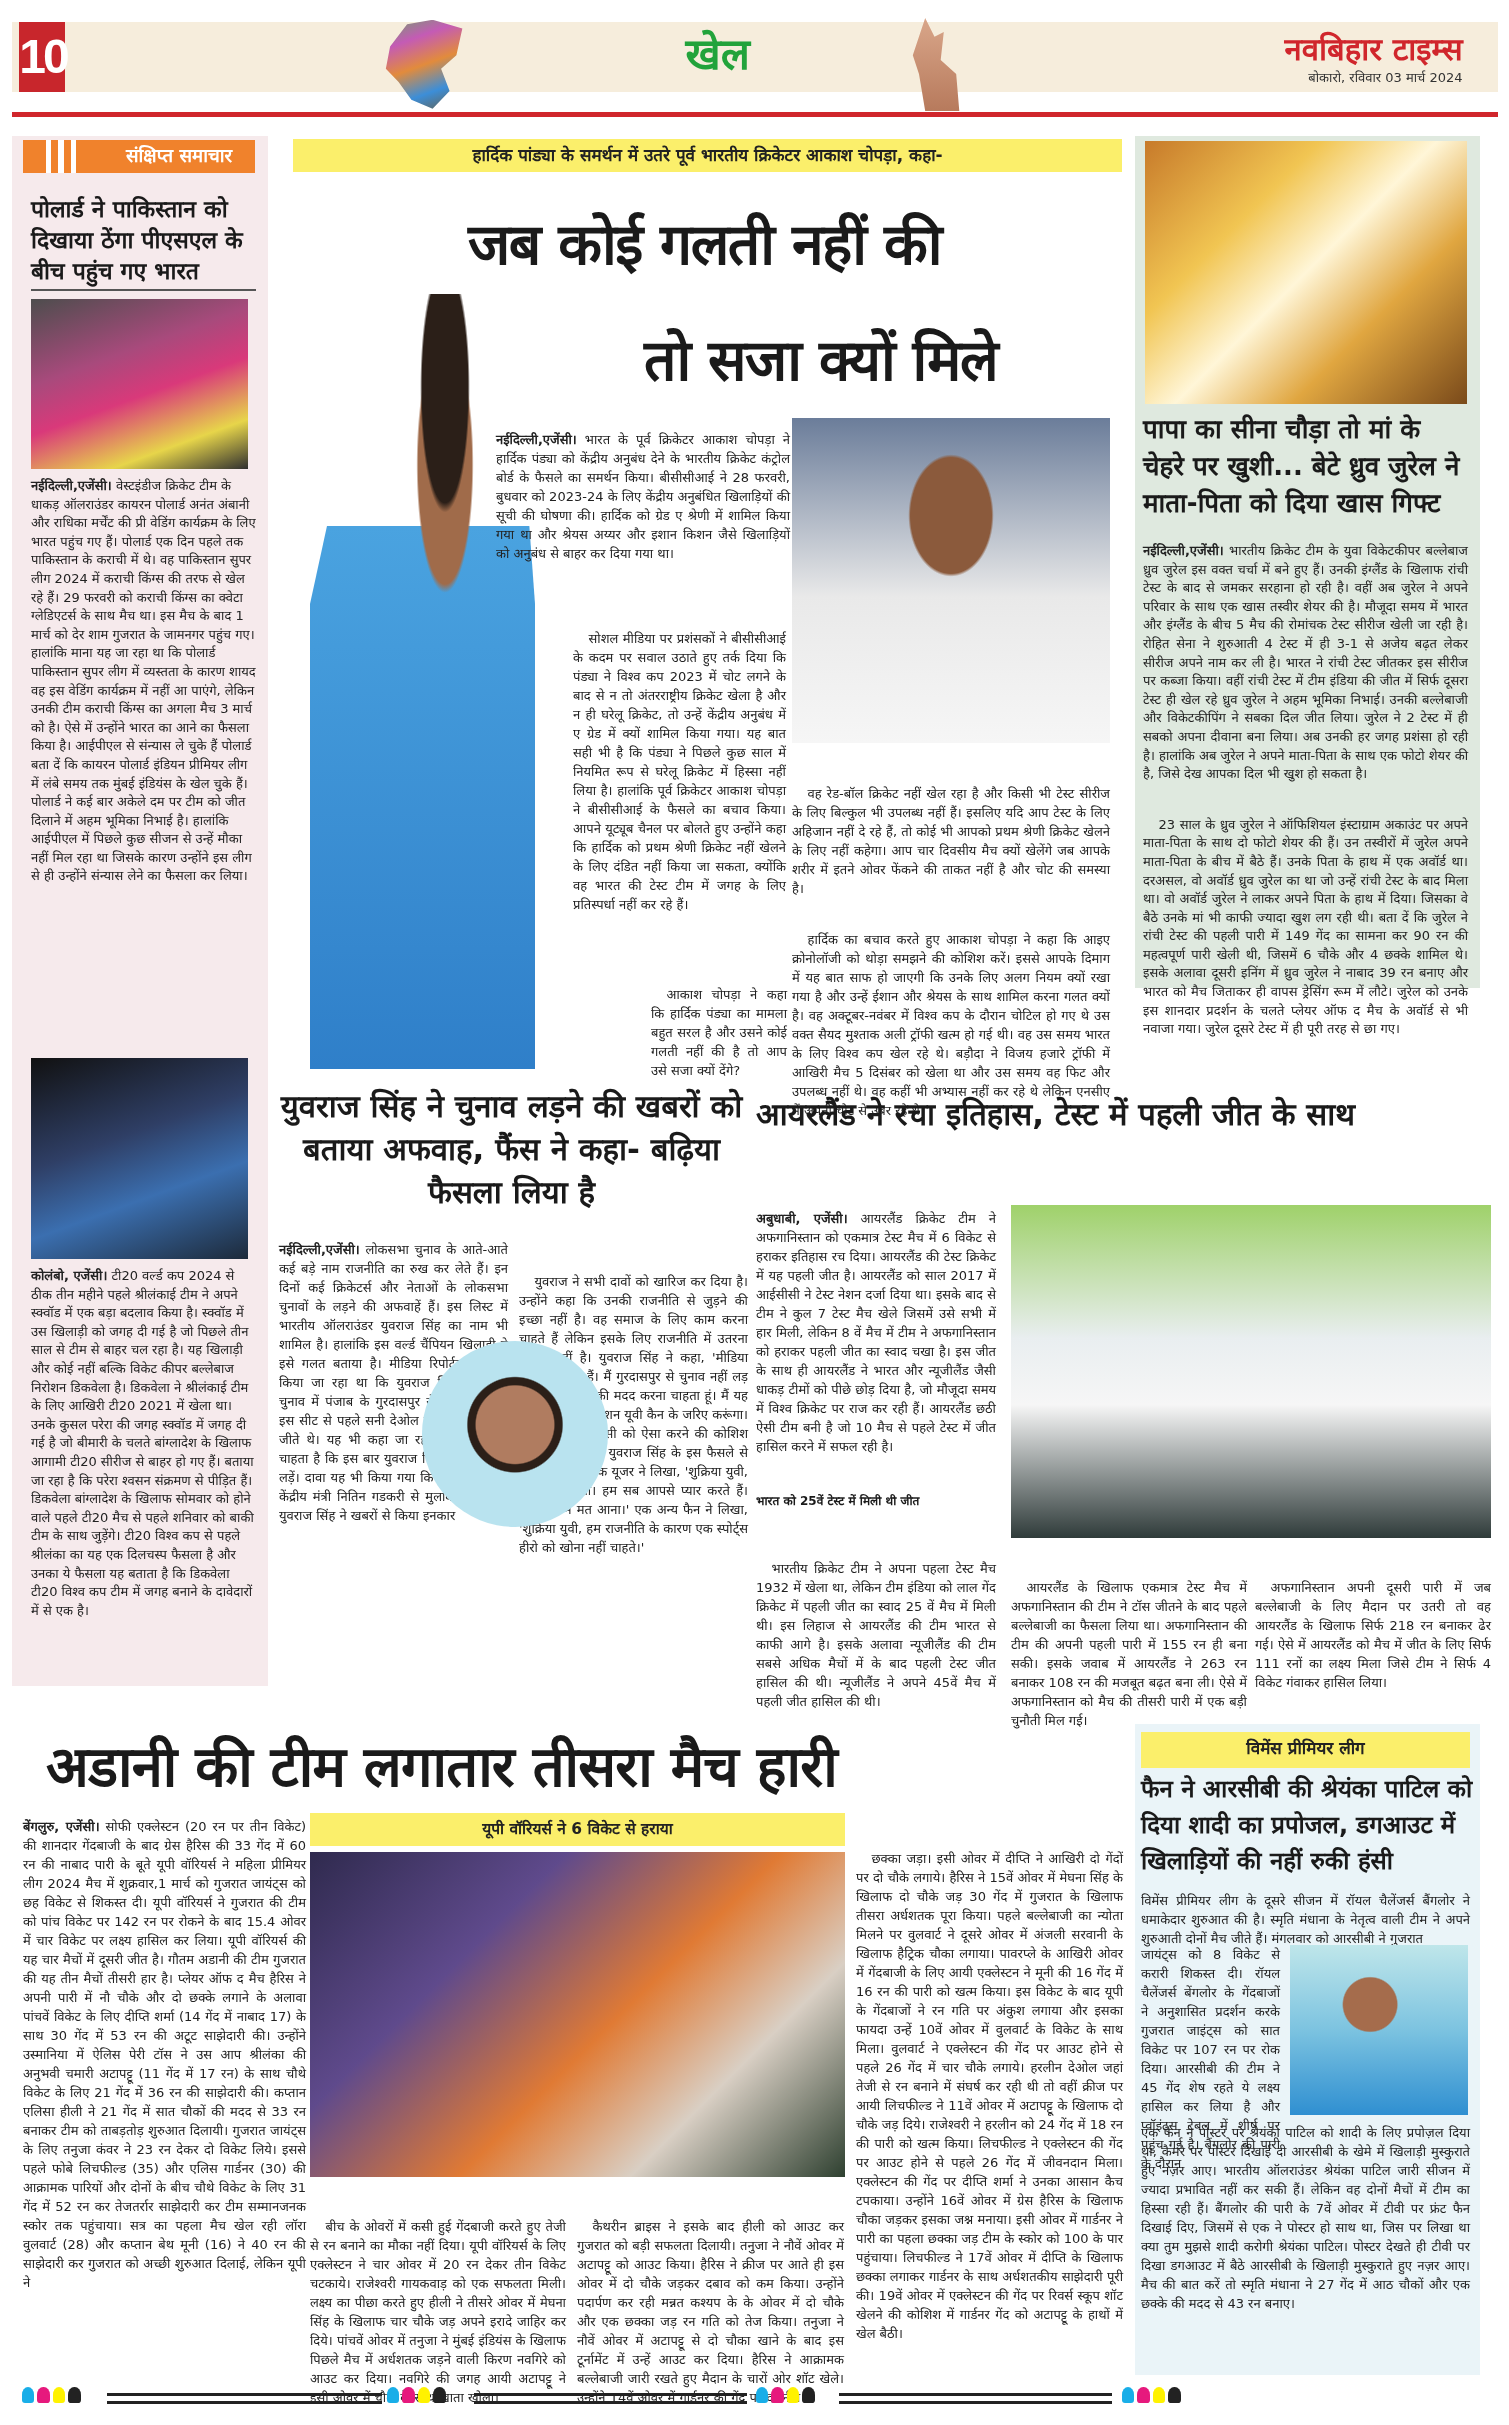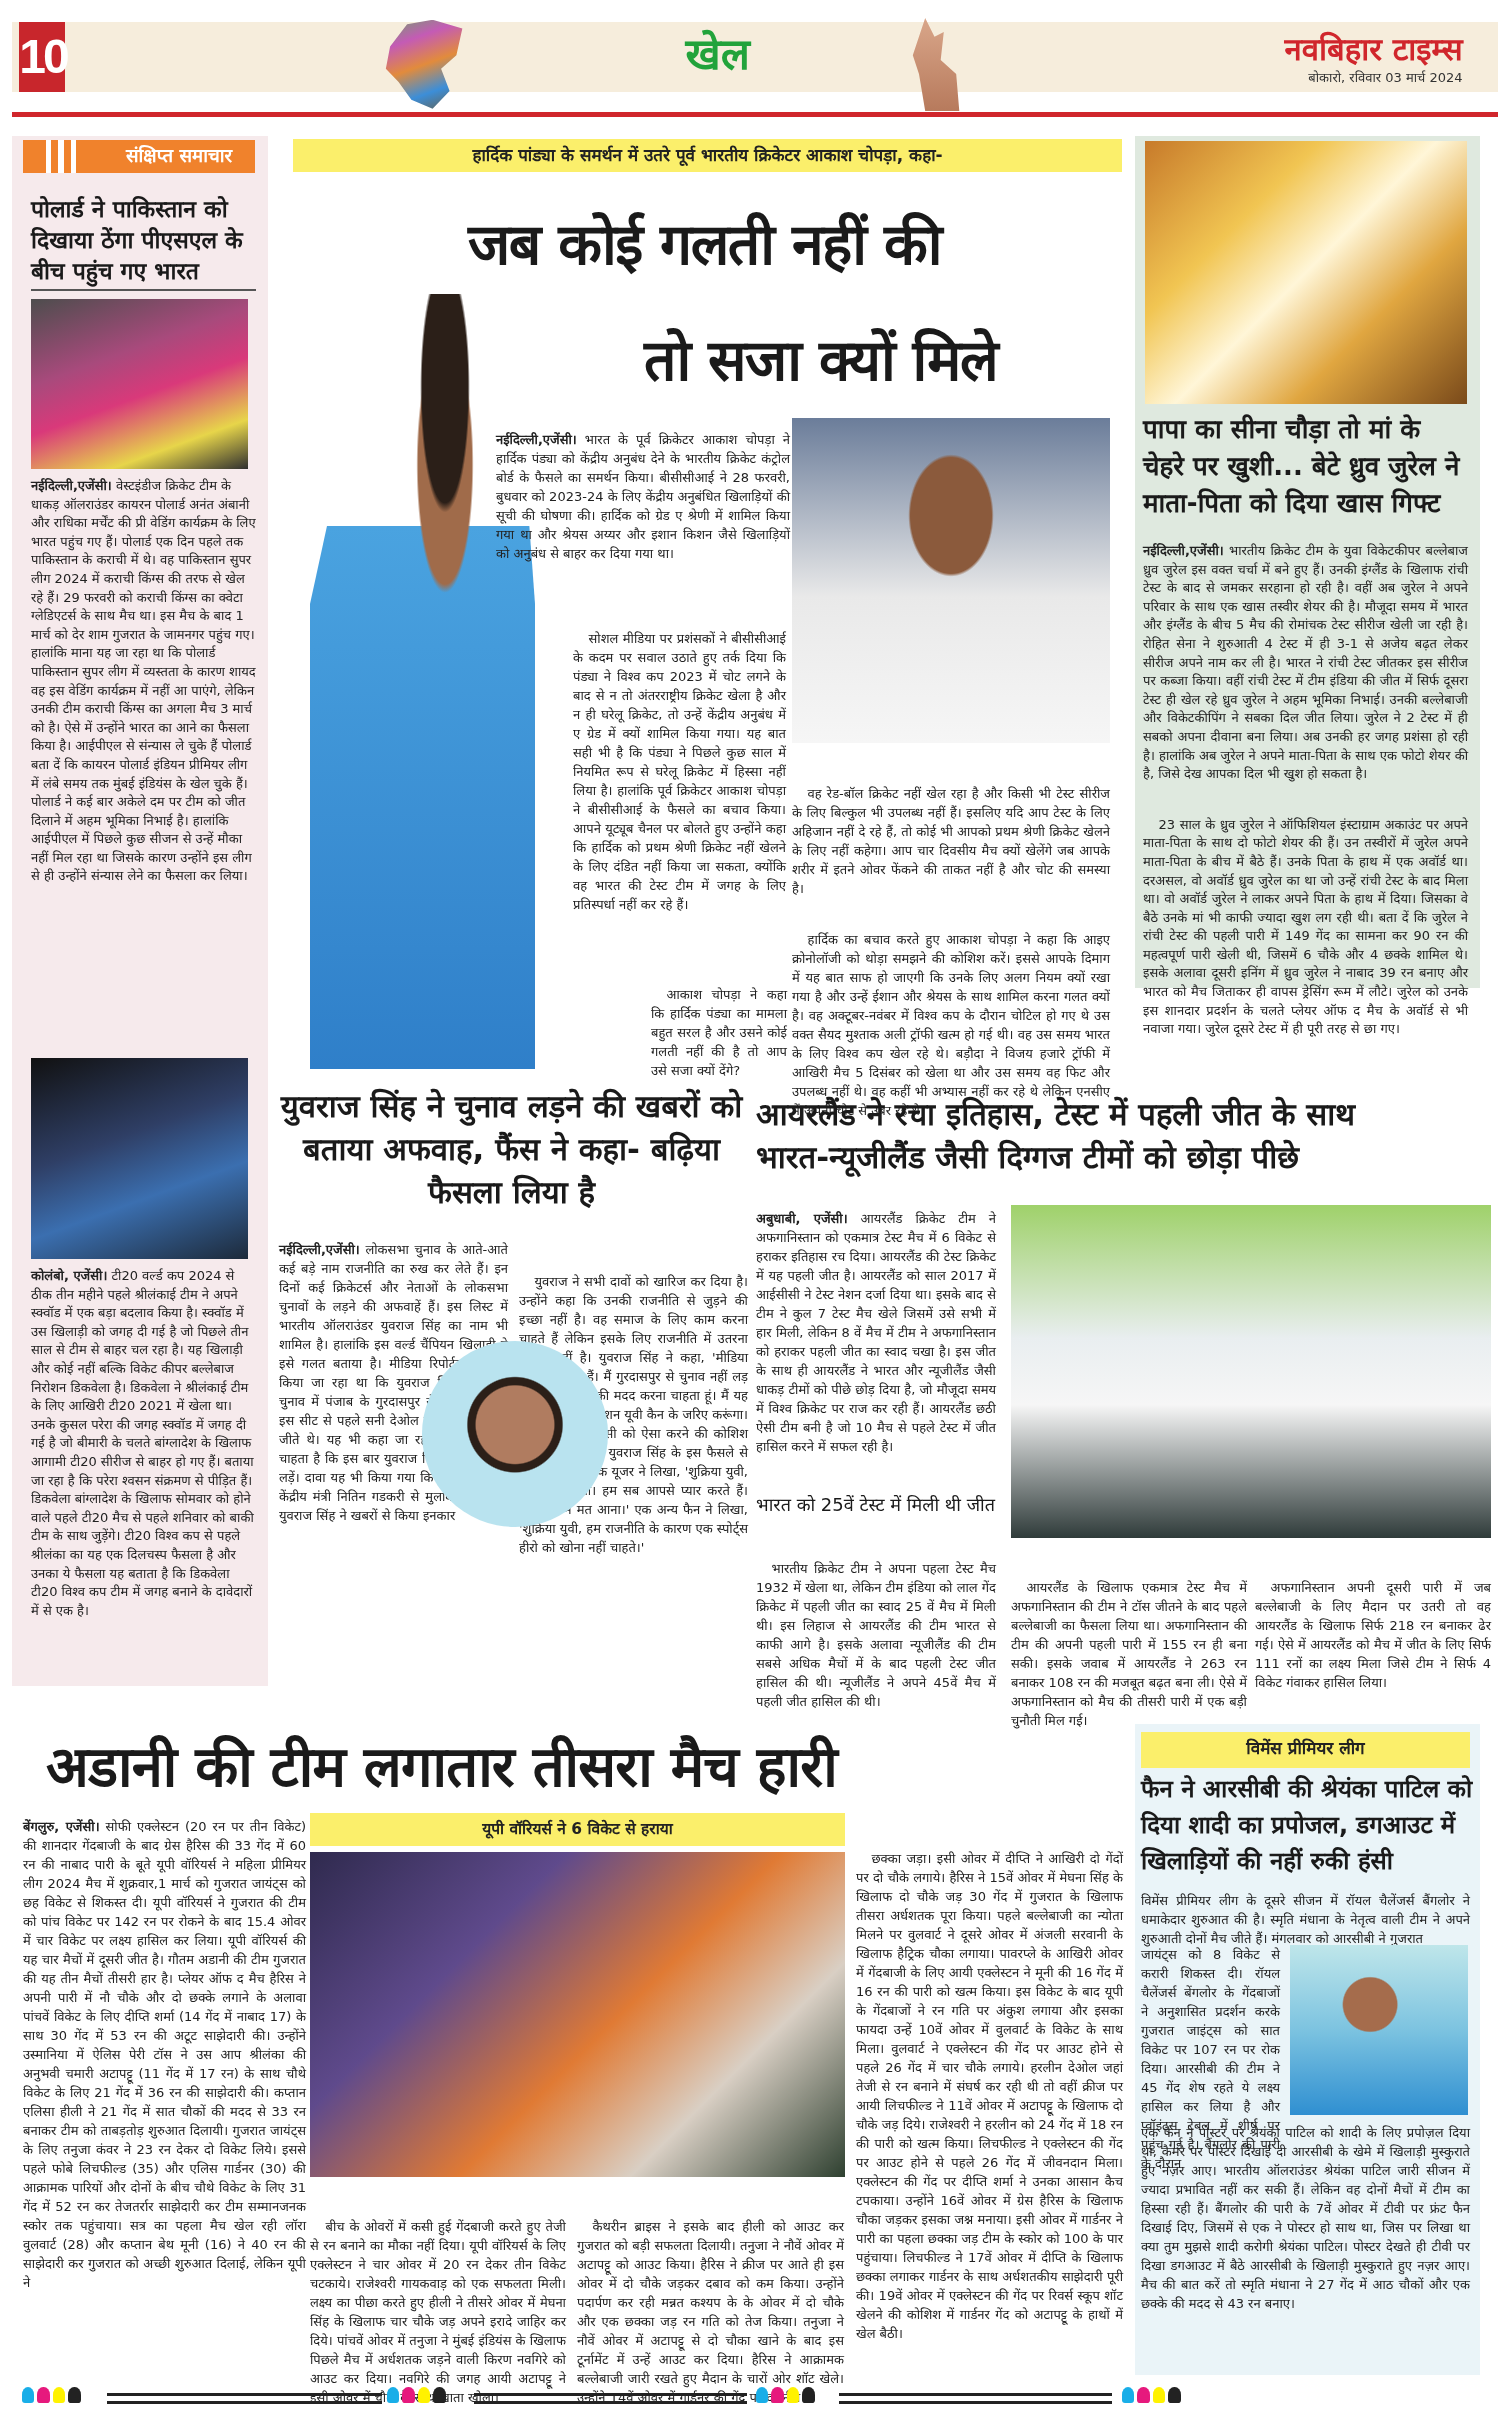--- a/index.html
+++ b/index.html
@@ -69,21 +69,21 @@
   
   .yuvi-hl { left: 279px; top: 1085px; width: 465px; text-align: center; font-size: 31px; line-height: 43px; }
   .yuvi-text1 { left: 279px; top: 1240px; width: 229px; }
   .yuvi-text2 { left: 519px; top: 1240px; width: 229px; }
   .yuvi-photo { left: 422px; top: 1341px; width: 186px; height: 186px; border-radius: 50%;
        background: radial-gradient(circle at 50% 45%, #b07c60 0 28%, #2b1f18 29% 34%, #b9e3ef 35%); }
 
   
   .ire-hl { left: 756px; top: 1093px; width: 732px; text-align: left; font-size: 31px; line-height: 43px; }
   .ire-text1 { left: 756px; top: 1209px; width: 240px; }
-  .ire-sub { left: 756px; top: 1492px; width: 240px; font-size: 18px; font-weight: normal; }
+  .ire-sub { left: 756px; top: 1492px; width: 240px; font-size: 12px; font-weight: bold; }
   .ire-text2 { left: 756px; top: 1527px; width: 240px; }
   .ire-photo { left: 1011px; top: 1205px; width: 480px; height: 333px;
        background: linear-gradient(180deg,#9fd16a 0%,#e9eef0 40%,#f6f6f6 60%,#2f3b3a 100%); }
   .ire-text3 { left: 1011px; top: 1546px; width: 236px; }
   .ire-text4 { left: 1255px; top: 1546px; width: 236px; }
 
   
   .adani-hl { left: 46px; top: 1728px; width: 1069px; font-size: 56px; line-height: 77px; letter-spacing: -0.8px; }
   .up-bar { left: 310px; top: 1813px; width: 535px; height: 33px; background: #fbef6b; text-align: center;
             font-weight: bold; font-size: 15.5px; line-height: 33px; }
@@ -178,21 +178,20 @@
   <span class="dl">नईदिल्ली,एजेंसी।</span>
   <span>लोकसभा चुनाव के आते-आते कई बड़े नाम राजनीति का रुख कर लेते हैं। इन दिनों कई क्रिकेटर्स और नेताओं के लोकसभा चुनावों के लड़ने की अफवाहें हैं। इस लिस्ट में भारतीय ऑलराउंडर युवराज सिंह का नाम भी शामिल है। हालांकि इस वर्ल्ड चैंपियन खिलाड़ी ने इसे गलत बताया है। मीडिया रिपोर्ट्स में दावा किया जा रहा था कि युवराज सिंह लोकसभा चुनाव में पंजाब के गुरदासपुर से लड़ने वाले हैं। इस सीट से पहले सनी देओल चुनाव लड़े थे और जीते थे। यह भी कहा जा रहा था कि बीजेपी चाहता है कि इस बार युवराज सिंह वहां से चुनाव लड़ें। दावा यह भी किया गया कि युवराज सिंह ने केंद्रीय मंत्री नितिन गडकरी से मुलाकात की थी। युवराज सिंह ने खबरों से किया इनकार</span>
 </div>
 <div class="box body-text yuvi-text2">
   <p>युवराज ने सभी दावों को खारिज कर दिया है। उन्होंने कहा कि उनकी राजनीति से जुड़ने की इच्छा नहीं है। वह समाज के लिए काम करना चाहते हैं लेकिन इसके लिए राजनीति में उतरना जरूरी नहीं है। युवराज सिंह ने कहा, 'मीडिया रिपोर्ट्स गलत हैं। मैं गुरदासपुर से चुनाव नहीं लड़ रहा हूं। मैं लोगों की मदद करना चाहता हूं। मैं यह काम अपनी फाउंडेशन यूवी कैन के जरिए करूंगा। अपने स्तर पर किसी को ऐसा करने की कोशिश करनी होगी।' फैंस युवराज सिंह के इस फैसले से काफी खुश हैं। एक यूजर ने लिखा, 'शुक्रिया युवी, शानदार फैसला। हम सब आपसे प्यार करते हैं। राजनीति में मत आना।' एक अन्य फैन ने लिखा, 'शुक्रिया युवी, हम राजनीति के कारण एक स्पोर्ट्स हीरो को खोना नहीं चाहते।'</p>
 </div>
 <div class="photo yuvi-photo"></div>
 
 <div class="box ire-hl hl">
   <div>आयरलैंड ने रचा इतिहास, टेस्ट में पहली जीत के साथ</div>
-  <div>भारत-न्यूजीलैंड जैसी दिग्गज टीमों को छोड़ा पीछे</div>
 </div>
 <div class="box body-text ire-text1">
   <span class="dl">अबुधाबी, एजेंसी।</span>
   <span>आयरलैंड क्रिकेट टीम ने अफगानिस्तान को एकमात्र टेस्ट मैच में 6 विकेट से हराकर इतिहास रच दिया। आयरलैंड की टेस्ट क्रिकेट में यह पहली जीत है। आयरलैंड को साल 2017 में आईसीसी ने टेस्ट नेशन दर्जा दिया था। इसके बाद से टीम ने कुल 7 टेस्ट मैच खेले जिसमें उसे सभी में हार मिली, लेकिन 8 वें मैच में टीम ने अफगानिस्तान को हराकर पहली जीत का स्वाद चखा है। इस जीत के साथ ही आयरलैंड ने भारत और न्यूजीलैंड जैसी धाकड़ टीमों को पीछे छोड़ दिया है, जो मौजूदा समय में विश्व क्रिकेट पर राज कर रही हैं। आयरलैंड छठी ऐसी टीम बनी है जो 10 मैच से पहले टेस्ट में जीत हासिल करने में सफल रही है।</span>
 </div>
 <div class="box ire-sub hl">भारत को 25वें टेस्ट में मिली थी जीत</div>
 <div class="box body-text ire-text2">
   <p>भारतीय क्रिकेट टीम ने अपना पहला टेस्ट मैच 1932 में खेला था, लेकिन टीम इंडिया को लाल गेंद क्रिकेट में पहली जीत का स्वाद 25 वें मैच में मिली थी। इस लिहाज से आयरलैंड की टीम भारत से काफी आगे है। इसके अलावा न्यूजीलैंड की टीम सबसे अधिक मैचों में के बाद पहली टेस्ट जीत हासिल की थी। न्यूजीलैंड ने अपने 45वें मैच में पहली जीत हासिल की थी।</p>
 </div>
 <div class="photo ire-photo"></div>

